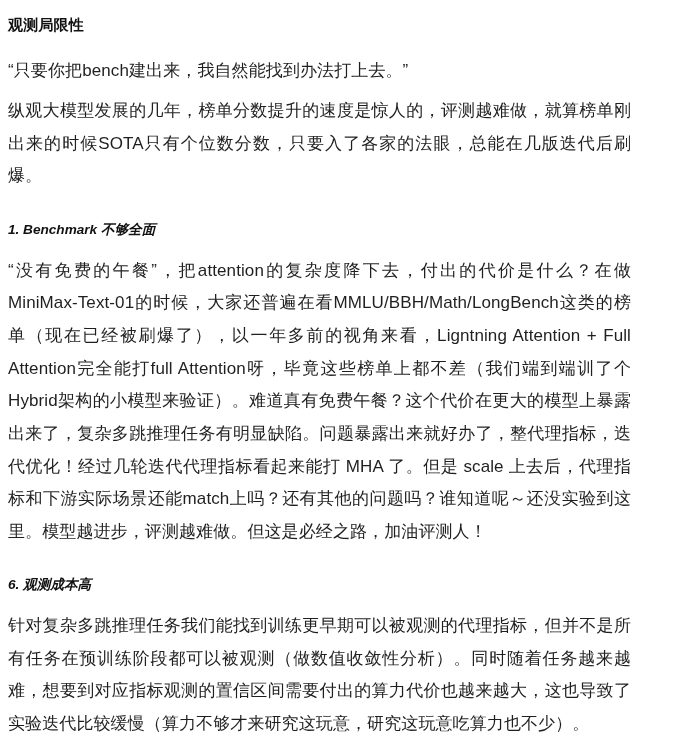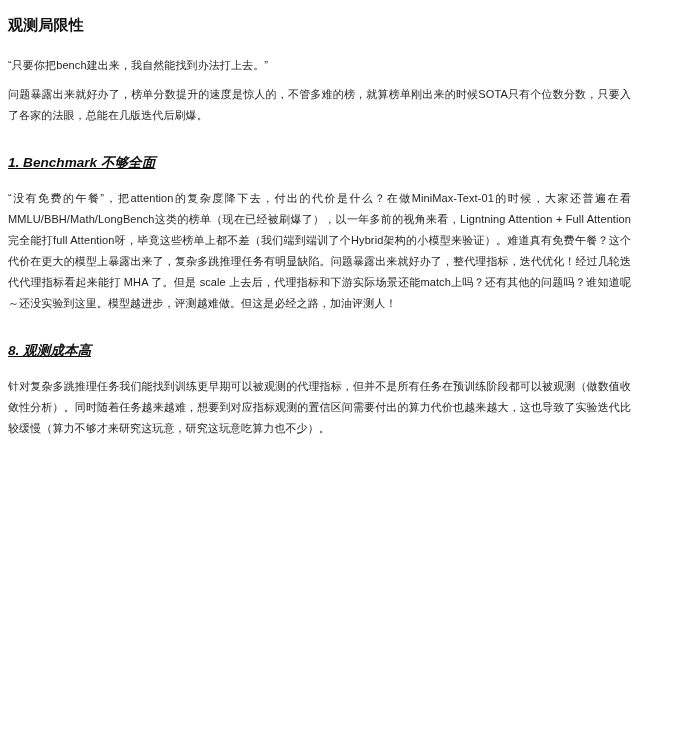--- a/index.html
+++ b/index.html
@@ -21,58 +21,57 @@
   }
   .doc-title {
     font-size: 15px;
     font-weight: bold;
     color: #111111;
     line-height: 1.5;
     margin: 4px 0 18px 0;
     letter-spacing: 0.2px;
   }
   .para {
-    font-size: 11px;
+    font-size: 17px;
     line-height: 1.92;
     color: #1f1f1f;
     margin: 0 11px 10px 0;
     text-align: justify;
     text-justify: inter-ideograph;
     letter-spacing: 0.1px;
   }
   .quote-line {
     margin-bottom: 8px;
   }
   .section-heading {
     font-size: 13.6px;
     font-weight: bold;
     font-style: italic;
     color: #111111;
     line-height: 1.6;
     margin: 26px 0 14px 0;
-    text-decoration: underline;
   }
 </style>
 </head>
 <body>
 
 <div class="page">
 
   <div class="doc-title">观测局限性</div>
 
   <div class="content">
 
     <p class="para quote-line">“只要你把bench建出来，我自然能找到办法打上去。”</p>
 
-    <p class="para">问题暴露出来就好办了，榜单分数提升的速度是惊人的，不管多难的榜，就算榜单刚出来的时候SOTA只有个位数分数，只要入了各家的法眼，总能在几版迭代后刷爆。</p>
+    <p class="para">纵观大模型发展的几年，榜单分数提升的速度是惊人的，评测越难做，就算榜单刚出来的时候SOTA只有个位数分数，只要入了各家的法眼，总能在几版迭代后刷爆。</p>
 
 
     <h2 class="section-heading">1. Benchmark 不够全面</h2>
 
     <p class="para">“没有免费的午餐”，把attention的复杂度降下去，付出的代价是什么？在做MiniMax-Text-01的时候，大家还普遍在看MMLU/BBH/Math/LongBench这类的榜单（现在已经被刷爆了），以一年多前的视角来看，Ligntning Attention + Full Attention完全能打full Attention呀，毕竟这些榜单上都不差（我们端到端训了个Hybrid架构的小模型来验证）。难道真有免费午餐？这个代价在更大的模型上暴露出来了，复杂多跳推理任务有明显缺陷。问题暴露出来就好办了，整代理指标，迭代优化！经过几轮迭代代理指标看起来能打 MHA 了。但是 scale 上去后，代理指标和下游实际场景还能match上吗？还有其他的问题吗？谁知道呢～还没实验到这里。模型越进步，评测越难做。但这是必经之路，加油评测人！</p>
 
-    <h2 class="section-heading">8. 观测成本高</h2>
+    <h2 class="section-heading">6. 观测成本高</h2>
 
     <p class="para">针对复杂多跳推理任务我们能找到训练更早期可以被观测的代理指标，但并不是所有任务在预训练阶段都可以被观测（做数值收敛性分析）。同时随着任务越来越难，想要到对应指标观测的置信区间需要付出的算力代价也越来越大，这也导致了实验迭代比较缓慢（算力不够才来研究这玩意，研究这玩意吃算力也不少）。</p>
 
 
   </div>
 </div>
 
 </body></html>

